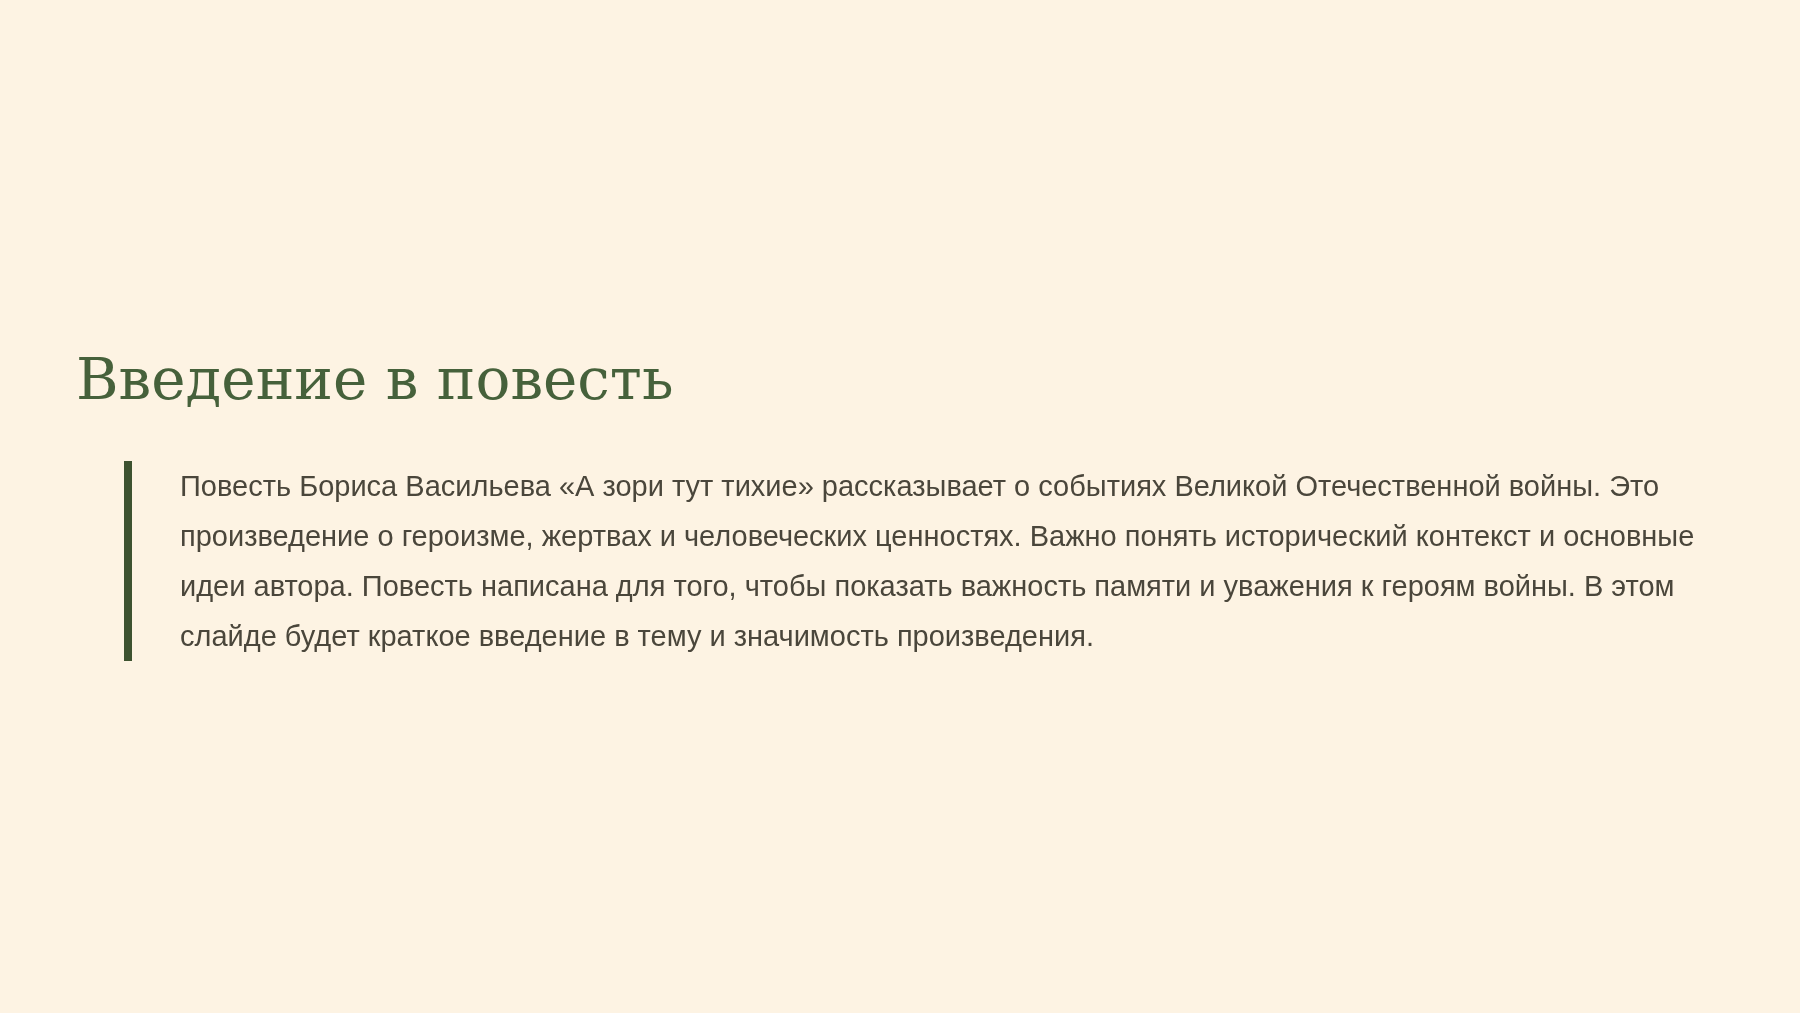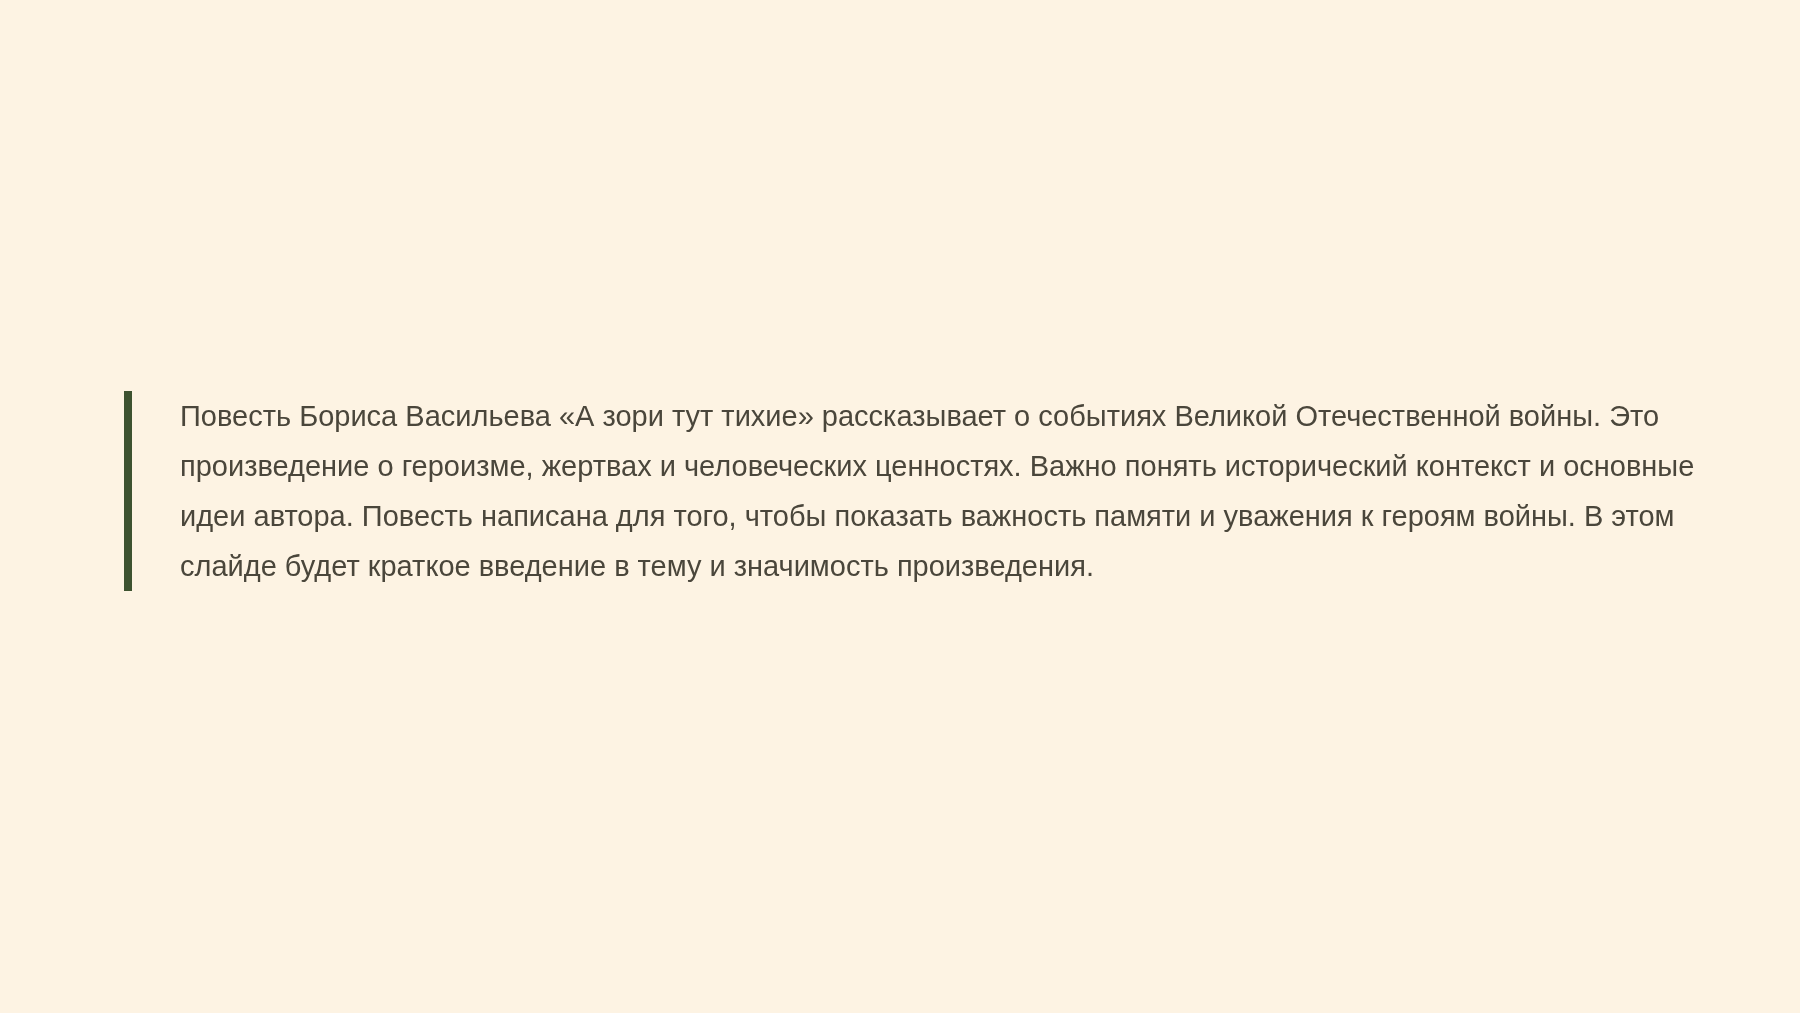--- a/index.html
+++ b/index.html
@@ -48,17 +48,18 @@
     font-size: 29px;
     line-height: 50px;
     font-weight: 400;
     color: var(--body);
   }
 </style>
 </head>
 <body>
 
 <div class="slide">
+  <h1 class="title">Введение в повесть</h1>
   <div class="quote">
     <div class="accent-bar"></div>
     <p class="body-text">Повесть Бориса Васильева «А зори тут тихие» рассказывает о событиях Великой Отечественной войны. Это произведение о героизме, жертвах и человеческих ценностях. Важно понять исторический контекст и основные идеи автора. Повесть написана для того, чтобы показать важность памяти и уважения к героям войны. В этом слайде будет краткое введение в тему и значимость произведения.</p>
   </div>
 </div>
 
 </body></html>

